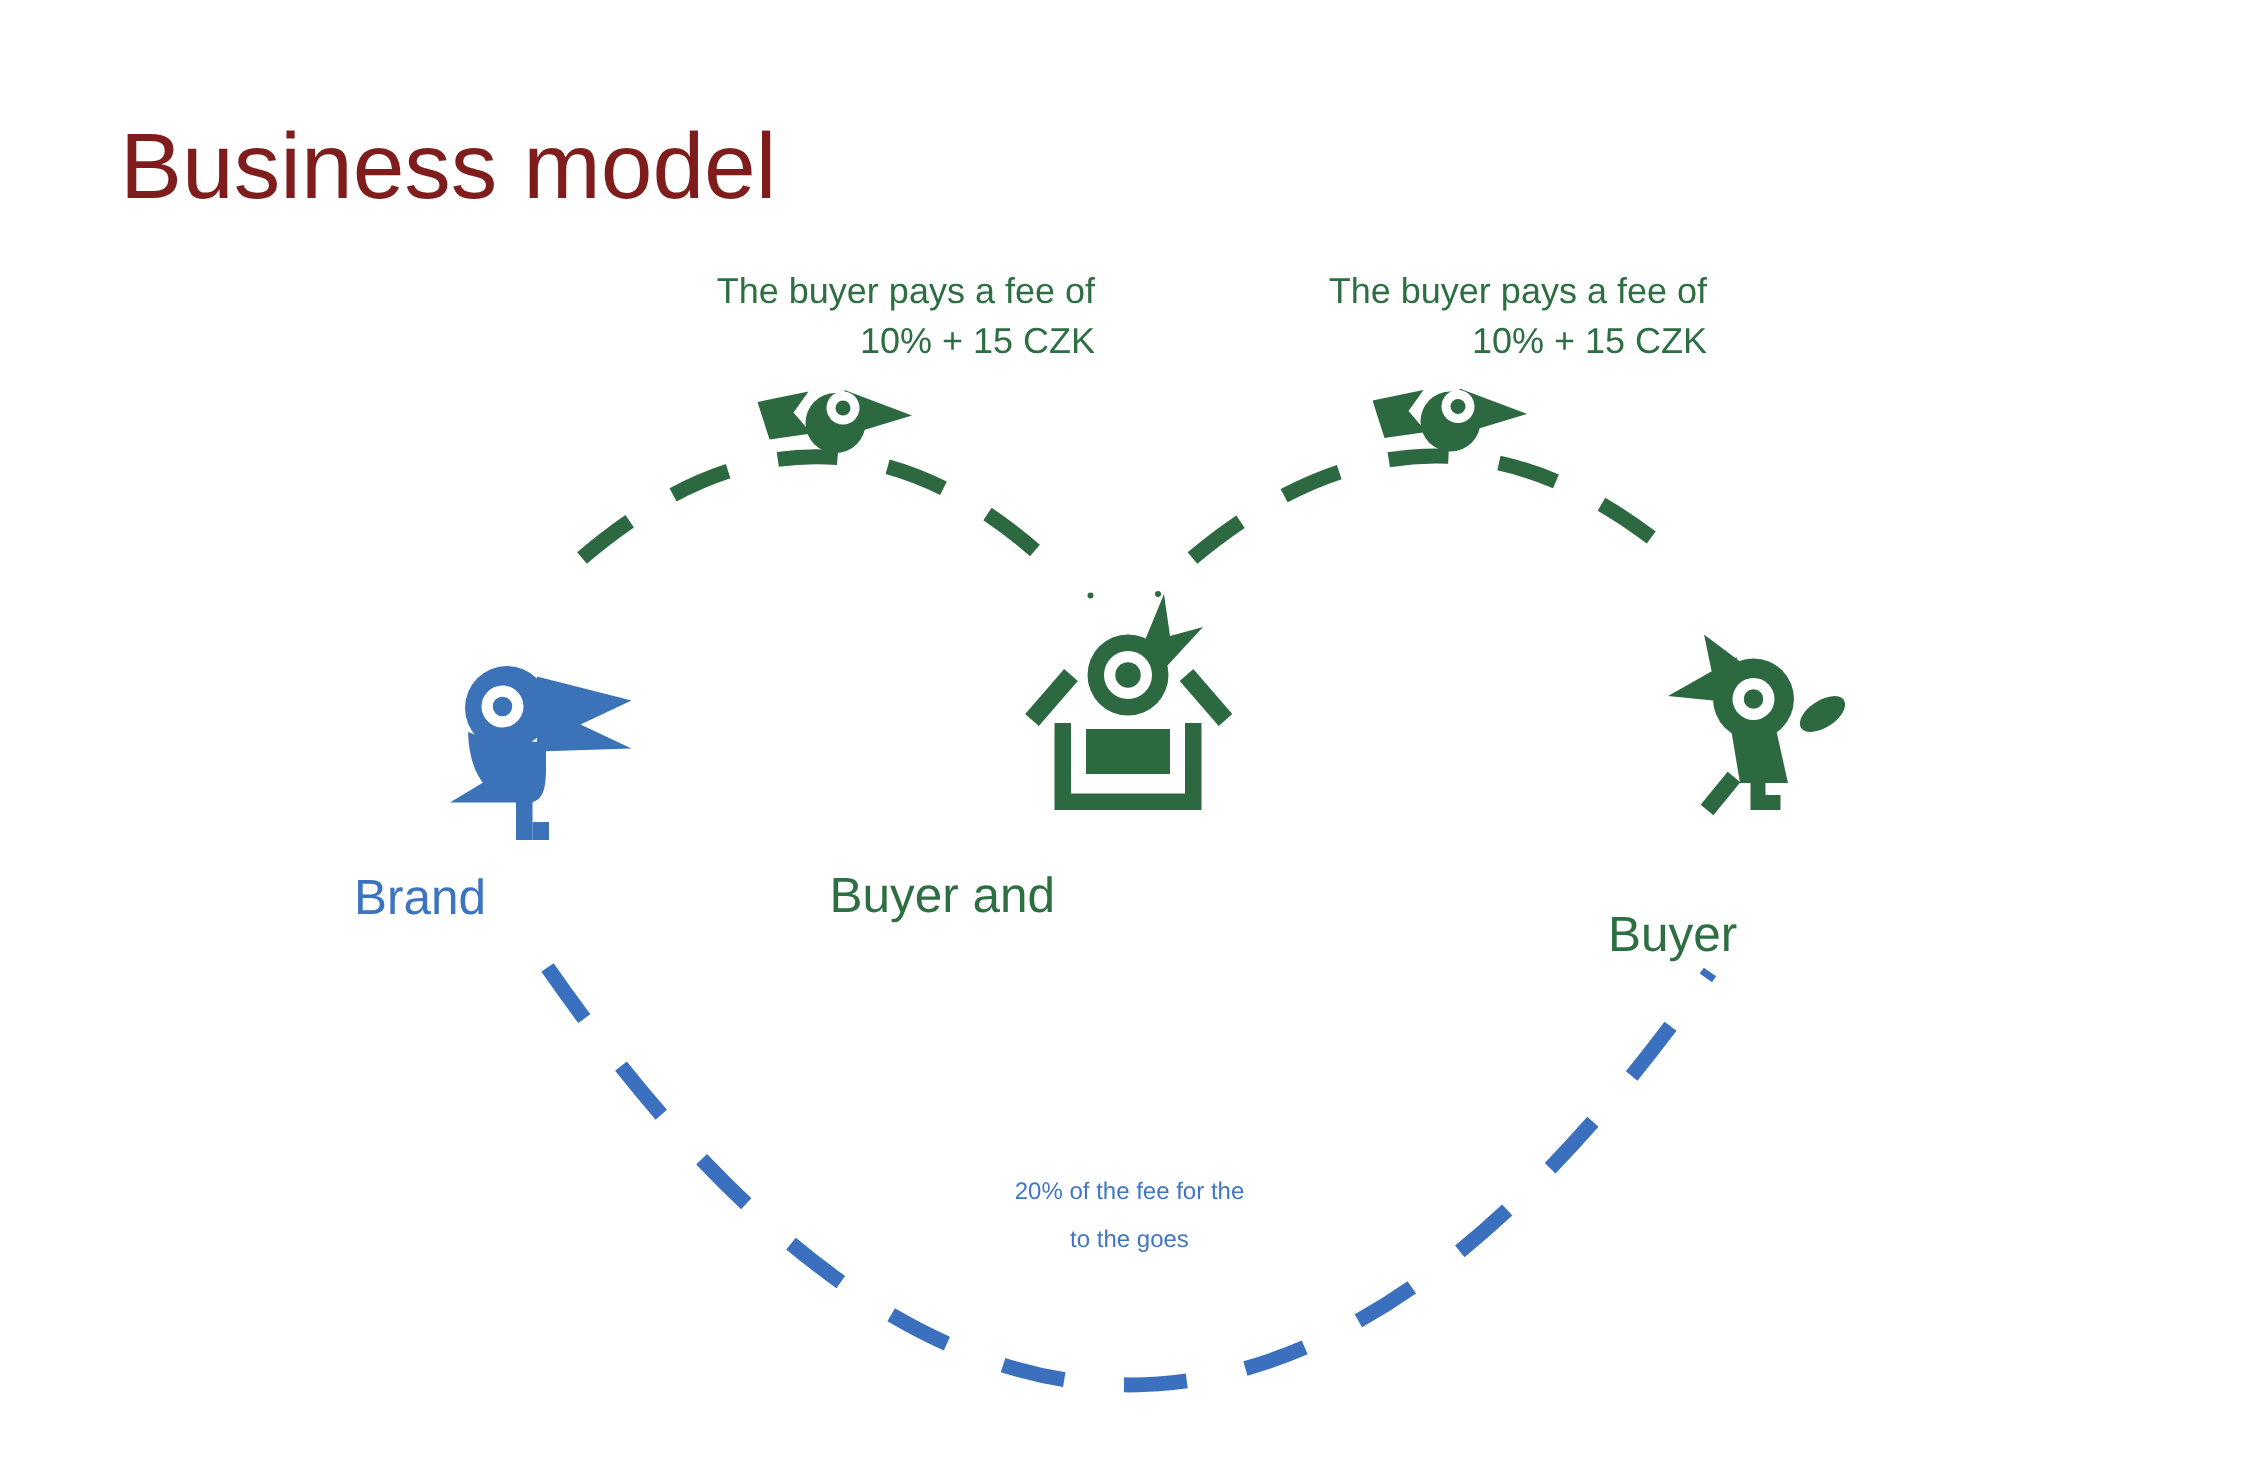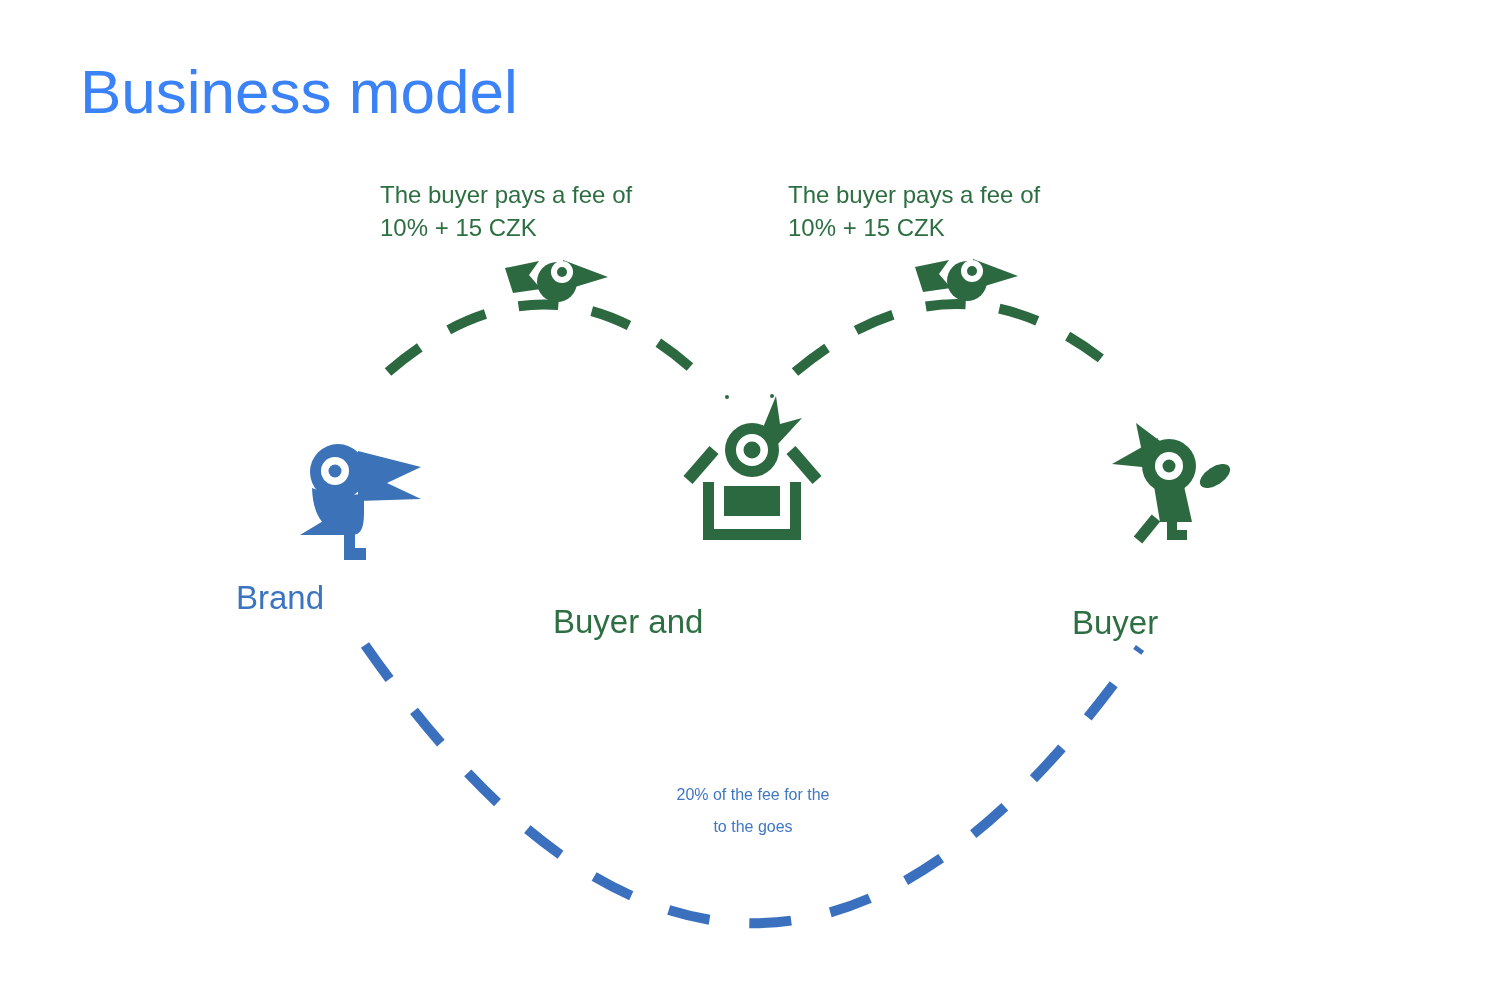--- a/index.html
+++ b/index.html
@@ -4,38 +4,38 @@
 <style>
   html,body{margin:0;padding:0;}
   body{
     width:1512px;height:982px;background:#ffffff;overflow:hidden;
     font-family:"Liberation Sans","DejaVu Sans",sans-serif;
     position:relative;
   }
   .canvas{position:absolute;inset:0;width:1512px;height:982px;}
   .abs{position:absolute;}
   .title{
-    left:80px;top:56px;
-    font-size:62px;font-weight:400;color:#3b82f6;letter-spacing:0px;
+    left:80px;top:76px;
+    font-size:62px;font-weight:400;color:#7f1d1d;letter-spacing:0px;
   }
   .edge-caption{
-    width:350px;text-align:left;
+    width:350px;text-align:right;
     font-size:24px;line-height:33px;font-weight:400;
   }
   .green-text{color:#2d6f42;}
   .blue-text{color:#4076c4;}
   .caption-left{left:380px;top:178px;}
   .caption-right{left:788px;top:178px;}
   .caption-bottom{left:580px;top:779px;width:346px;text-align:center;
     font-size:16px;line-height:32px;}
   .node-label{
     text-align:left;font-size:33px;line-height:40px;font-weight:400;
   }
   .label-brand{left:236px;top:578px;width:200px;color:#3b74c0;}
-  .label-reseller{left:553px;top:602px;width:400px;}
+  .label-reseller{left:553px;top:577px;width:400px;}
   .label-buyer{left:1072px;top:578px;width:200px;margin-top:25px;}
   .arcs{position:absolute;left:0;top:0;pointer-events:none;}
   svg{display:block;}
 </style>
 </head>
 <body>
 
 <div class="canvas">
 
   <svg class="arcs" width="1512" height="982" viewBox="0 0 1512 982">

